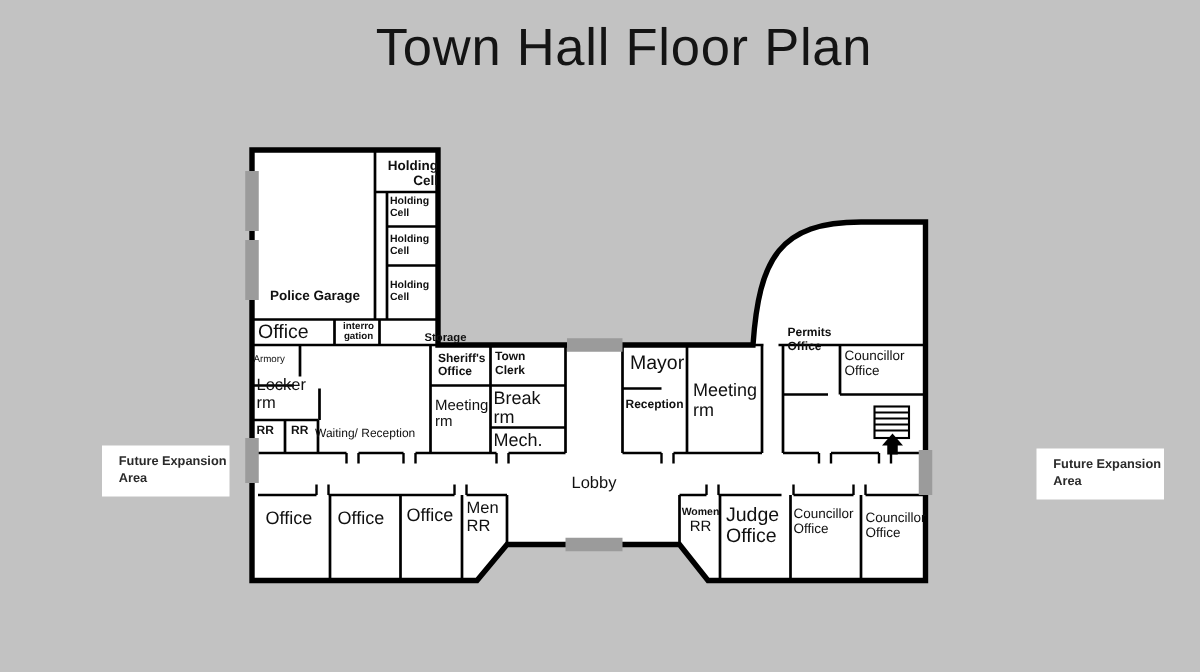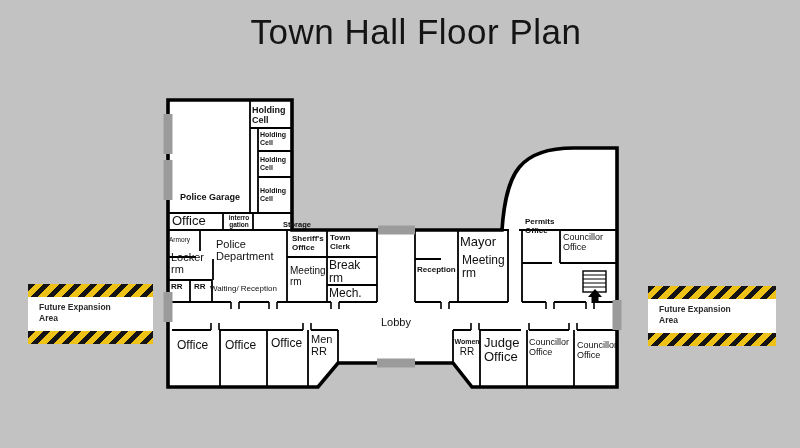--- a/index.html
+++ b/index.html
@@ -5,21 +5,21 @@
   html,body{margin:0;padding:0;background:#c2c2c2;}
   .stage{position:relative;width:800px;height:448px;background:#c2c2c2;overflow:hidden;
          font-family:"Liberation Sans",sans-serif;padding-left:32px;}
   .title{position:absolute;top:12px;left:0;width:100%;text-align:center;
          font-size:35px;color:#141414;letter-spacing:.5px;}
   svg{position:absolute;left:0;top:0;}
   .lbl{position:absolute;white-space:pre-line;line-height:1.08;color:#101010;}
   .b{font-weight:bold;}
   .c{text-align:center;}
   .fl::first-line{font-size:7px;font-weight:bold;}
-  .sign{position:absolute;display:flex;flex-direction:column;}
+  .sign{position:absolute;display:flex;flex-direction:column;align-items:flex-end;}
   .stripe{height:13px;background:repeating-linear-gradient(135deg,#141414 0 5px,#eec117 5px 11px);}
   .sign-body{flex:1;background:#fff;font-size:8.5px;font-weight:bold;color:#2a2a2a;
              padding:5px 2px 0 11px;white-space:pre-line;line-height:1.35;}
 </style>
 </head>
 <body>
 
 <div class="stage">
 
   <div class="title">Town Hall Floor Plan</div>
@@ -61,50 +61,48 @@
     </g>
 
     <g>
       <rect x="583" y="271" width="23" height="21" fill="#ffffff" stroke="#000" stroke-width="1.4"></rect>
       <path fill="none" stroke="#000" stroke-width="1.2" d="M583,275 H606 M583,279 H606 M583,283 H606 M583,287 H606"></path>
       <path fill="#000" d="M588,297 L595,289 L602,297 L598.5,297 L598.5,303 L591.5,303 L591.5,297 Z"></path>
     </g>
   </svg>
 
   <div class="lbl b c" style="left:170px;top:193px;width:80px;font-size:9px;">Police Garage</div>
-  <div class="lbl b" style="left:252px;top:106px;width:40px;font-size:9px;">Holding
+  <div class="lbl b" style="left:252px;top:106px;width:40px;font-size:9px;text-align:right;">Holding
 Cell</div>
   <div class="lbl b" style="left:260px;top:131px;width:32px;font-size:7px;">Holding
 Cell</div>
   <div class="lbl b" style="left:260px;top:156px;width:32px;font-size:7px;">Holding
 Cell</div>
   <div class="lbl b" style="left:260px;top:187px;width:32px;font-size:7px;">Holding
 Cell</div>
   <div class="lbl" style="left:172px;top:214px;width:48px;font-size:13px;">Office</div>
   <div class="lbl b c" style="left:225px;top:214px;width:28px;font-size:6.5px;">interro
 gation</div>
   <div class="lbl b c" style="left:254px;top:221px;width:38px;font-size:7.5px;margin-left:24px;">Storage</div>
   <div class="lbl" style="left:169px;top:236px;width:32px;font-size:6.5px;">Armory</div>
-  <div class="lbl" style="left:216px;top:239px;width:78px;font-size:11px;">Police
-Department</div>
   <div class="lbl" style="left:171px;top:252px;width:48px;font-size:11px;">Locker
 rm</div>
   <div class="lbl b" style="left:171px;top:283px;width:18px;font-size:8px;">RR</div>
   <div class="lbl b" style="left:194px;top:283px;width:18px;font-size:8px;">RR</div>
   <div class="lbl" style="left:210px;top:285px;width:82px;font-size:8px;white-space:nowrap;">Waiting/ Reception</div>
   <div class="lbl b" style="left:292px;top:235px;width:36px;font-size:8px;">Sheriff's
 Office</div>
   <div class="lbl b" style="left:330px;top:234px;width:36px;font-size:8px;">Town
 Clerk</div>
   <div class="lbl" style="left:290px;top:266px;width:40px;font-size:10px;">Meeting
 rm</div>
   <div class="lbl" style="left:329px;top:259px;width:40px;font-size:12px;">Break
 rm</div>
   <div class="lbl" style="left:329px;top:287px;width:63px;font-size:12px;">Mech.</div>
-  <div class="lbl" style="left:420px;top:235px;width:42px;font-size:13px;margin-left:40px;">Mayor</div>
+  <div class="lbl" style="left:420px;top:235px;width:42px;font-size:13px;">Mayor</div>
   <div class="lbl b" style="left:417px;top:266px;width:44px;font-size:8px;">Reception</div>
   <div class="lbl" style="left:462px;top:254px;width:48px;font-size:12px;">Meeting
 rm</div>
   <div class="lbl b" style="left:525px;top:218px;width:38px;font-size:8px;">Permits
 Office</div>
   <div class="lbl" style="left:563px;top:233px;width:52px;font-size:9px;">Councillor
 Office</div>
   <div class="lbl c" style="left:372px;top:317px;width:48px;font-size:11px;">Lobby</div>
   <div class="lbl" style="left:177px;top:339px;width:42px;font-size:12px;">Office</div>
   <div class="lbl" style="left:225px;top:339px;width:42px;font-size:12px;">Office</div>

